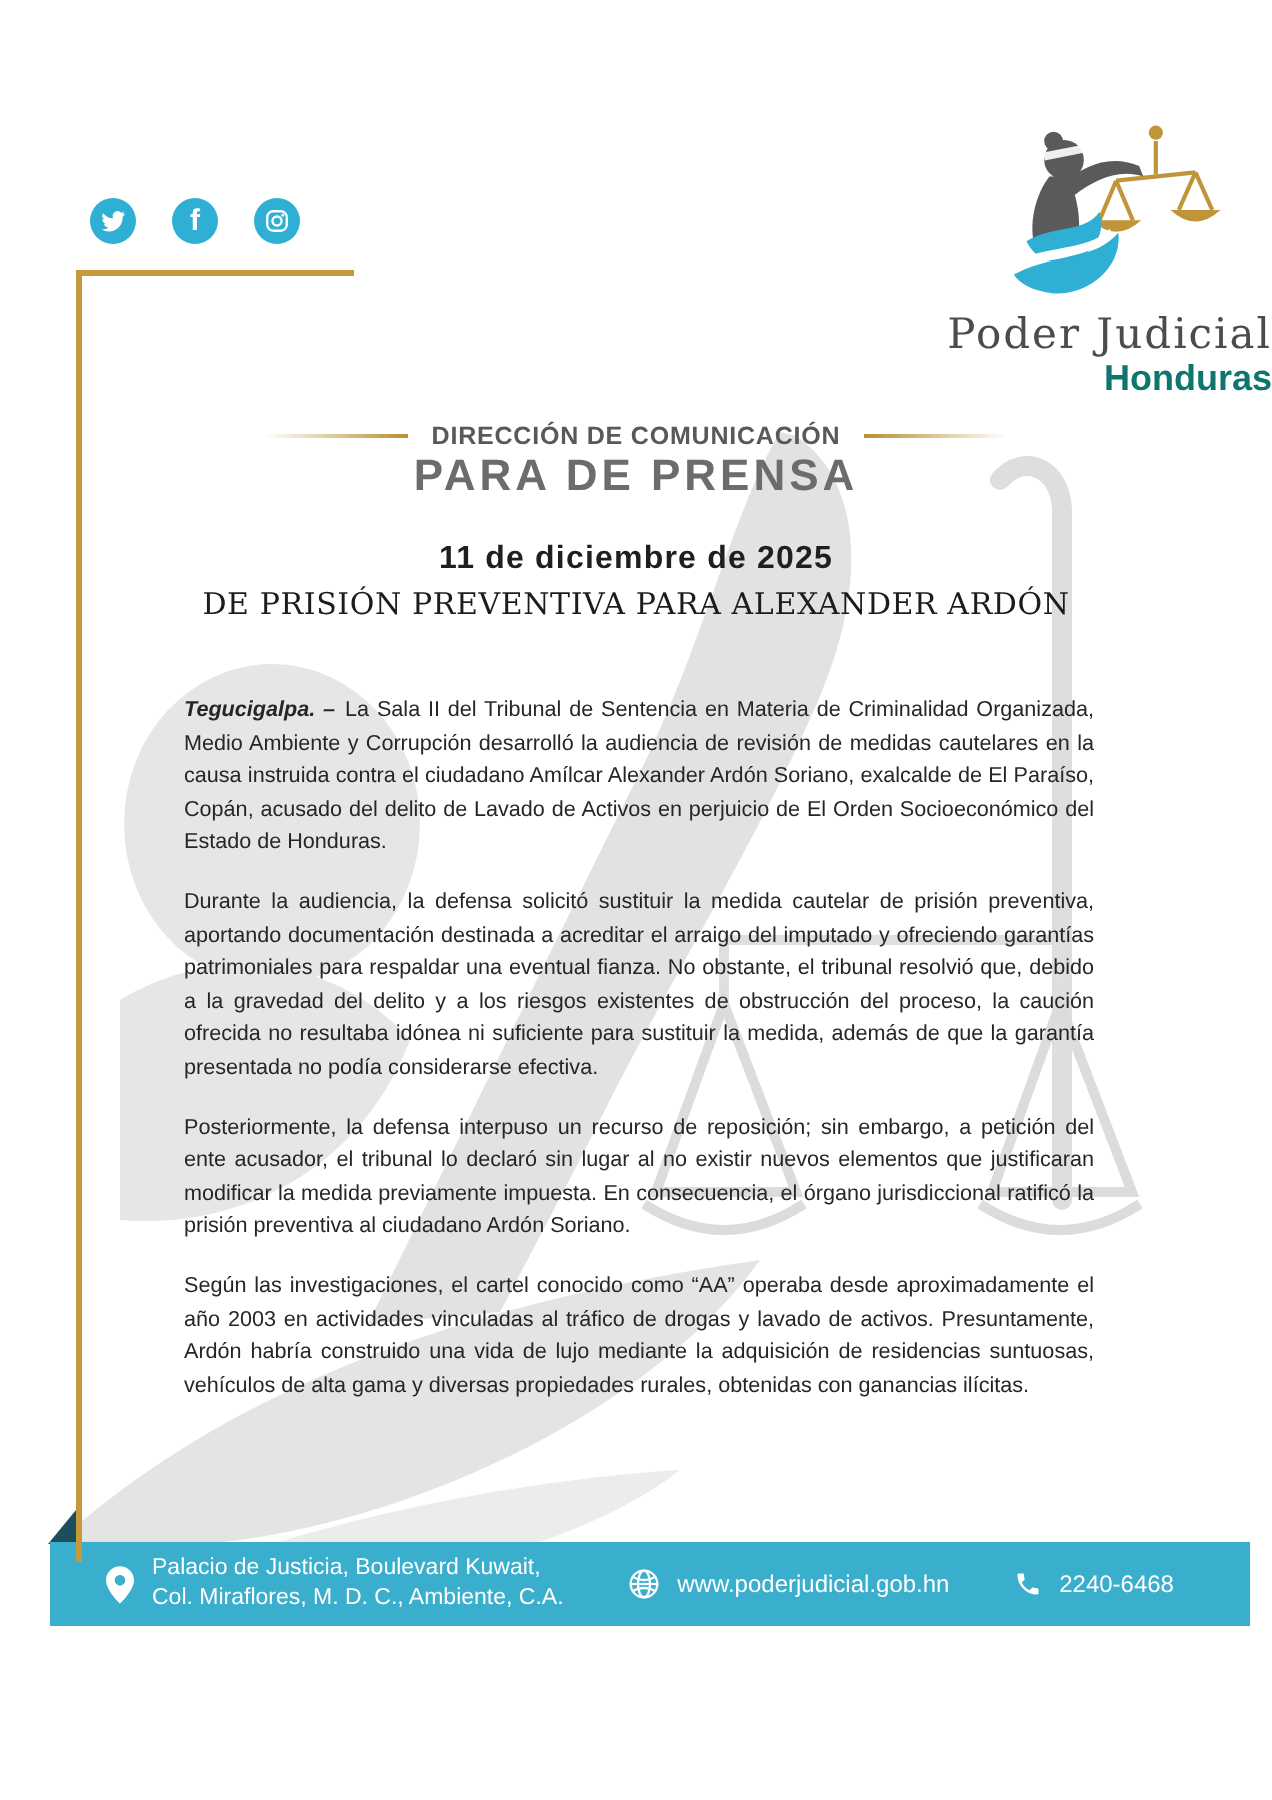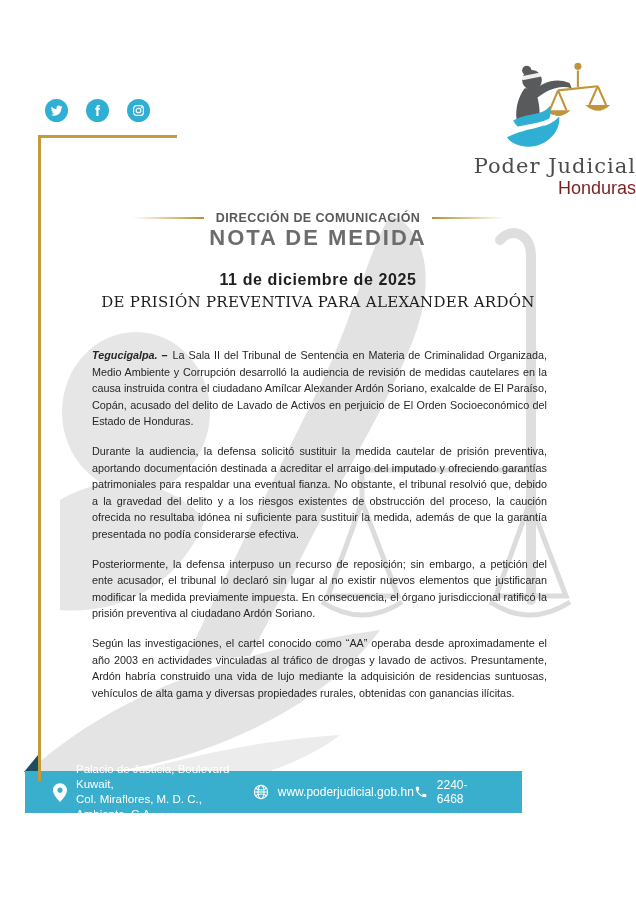--- a/index.html
+++ b/index.html
@@ -85,22 +85,22 @@
     margin-top: -4px;
     font-family: "DejaVu Serif", serif;
     font-size: 21px;
     letter-spacing: 1px;
     color: #4b4c4e;
   }
   .logo-subtitle {
     margin-top: 0px;
     font-family: "Liberation Sans", sans-serif;
     font-size: 18px;
-    font-weight: 400;
-    color: #7f1d1d;
+    font-weight: 700;
+    color: #0f766e;
   }
 
   
   .comm-row {
     position: absolute;
     left: 0; right: 0; top: 211px;
     display: flex;
     align-items: center;
     justify-content: center;
     gap: 12px;
@@ -164,21 +164,21 @@
   .dateline {
     font-weight: 700;
     font-style: italic;
     margin-right: 5px;
   }
 
   
   .footer-bar {
     position: absolute;
     left: 25px; top: 771px;
-    width: 497px; height: 42px;
+    width: 600px; height: 42px;
     background: #3aaecd;
     display: flex;
     align-items: center;
     justify-content: space-between;
     padding: 0 38px 0 28px;
     color: #ffffff;
     z-index: 2;
   }
   .footer-group {
     display: flex;
@@ -278,21 +278,21 @@
     </svg>
     <div class="logo-title">Poder Judicial</div>
     <div class="logo-subtitle">Honduras</div>
   </div>
 
   <div class="comm-row">
     <span class="comm-line left"></span>
     <span class="comm-text">DIRECCIÓN DE COMUNICACIÓN</span>
     <span class="comm-line right"></span>
   </div>
-  <div class="press-title">NOTA DE MEDIDA</div>
+  <div class="press-title">PARA DE PRENSA</div>
 
   <div class="article-date">11 de diciembre de 2025</div>
 
   <div class="headline">
     <div>DE PRISIÓN PREVENTIVA PARA ALEXANDER ARDÓN</div>
   </div>
 
   <div class="body-copy">
     <p><span class="dateline">Tegucigalpa. –</span><span>La Sala II del Tribunal de Sentencia en Materia de Criminalidad Organizada, Medio Ambiente y Corrupción desarrolló la audiencia de revisión de medidas cautelares en la causa instruida contra el ciudadano Amílcar Alexander Ardón Soriano, exalcalde de El Paraíso, Copán, acusado del delito de Lavado de Activos en perjuicio de El Orden Socioeconómico del Estado de Honduras.</span></p>
     <p>Durante la audiencia, la defensa solicitó sustituir la medida cautelar de prisión preventiva, aportando documentación destinada a acreditar el arraigo del imputado y ofreciendo garantías patrimoniales para respaldar una eventual fianza. No obstante, el tribunal resolvió que, debido a la gravedad del delito y a los riesgos existentes de obstrucción del proceso, la caución ofrecida no resultaba idónea ni suficiente para sustituir la medida, además de que la garantía presentada no podía considerarse efectiva.</p>

